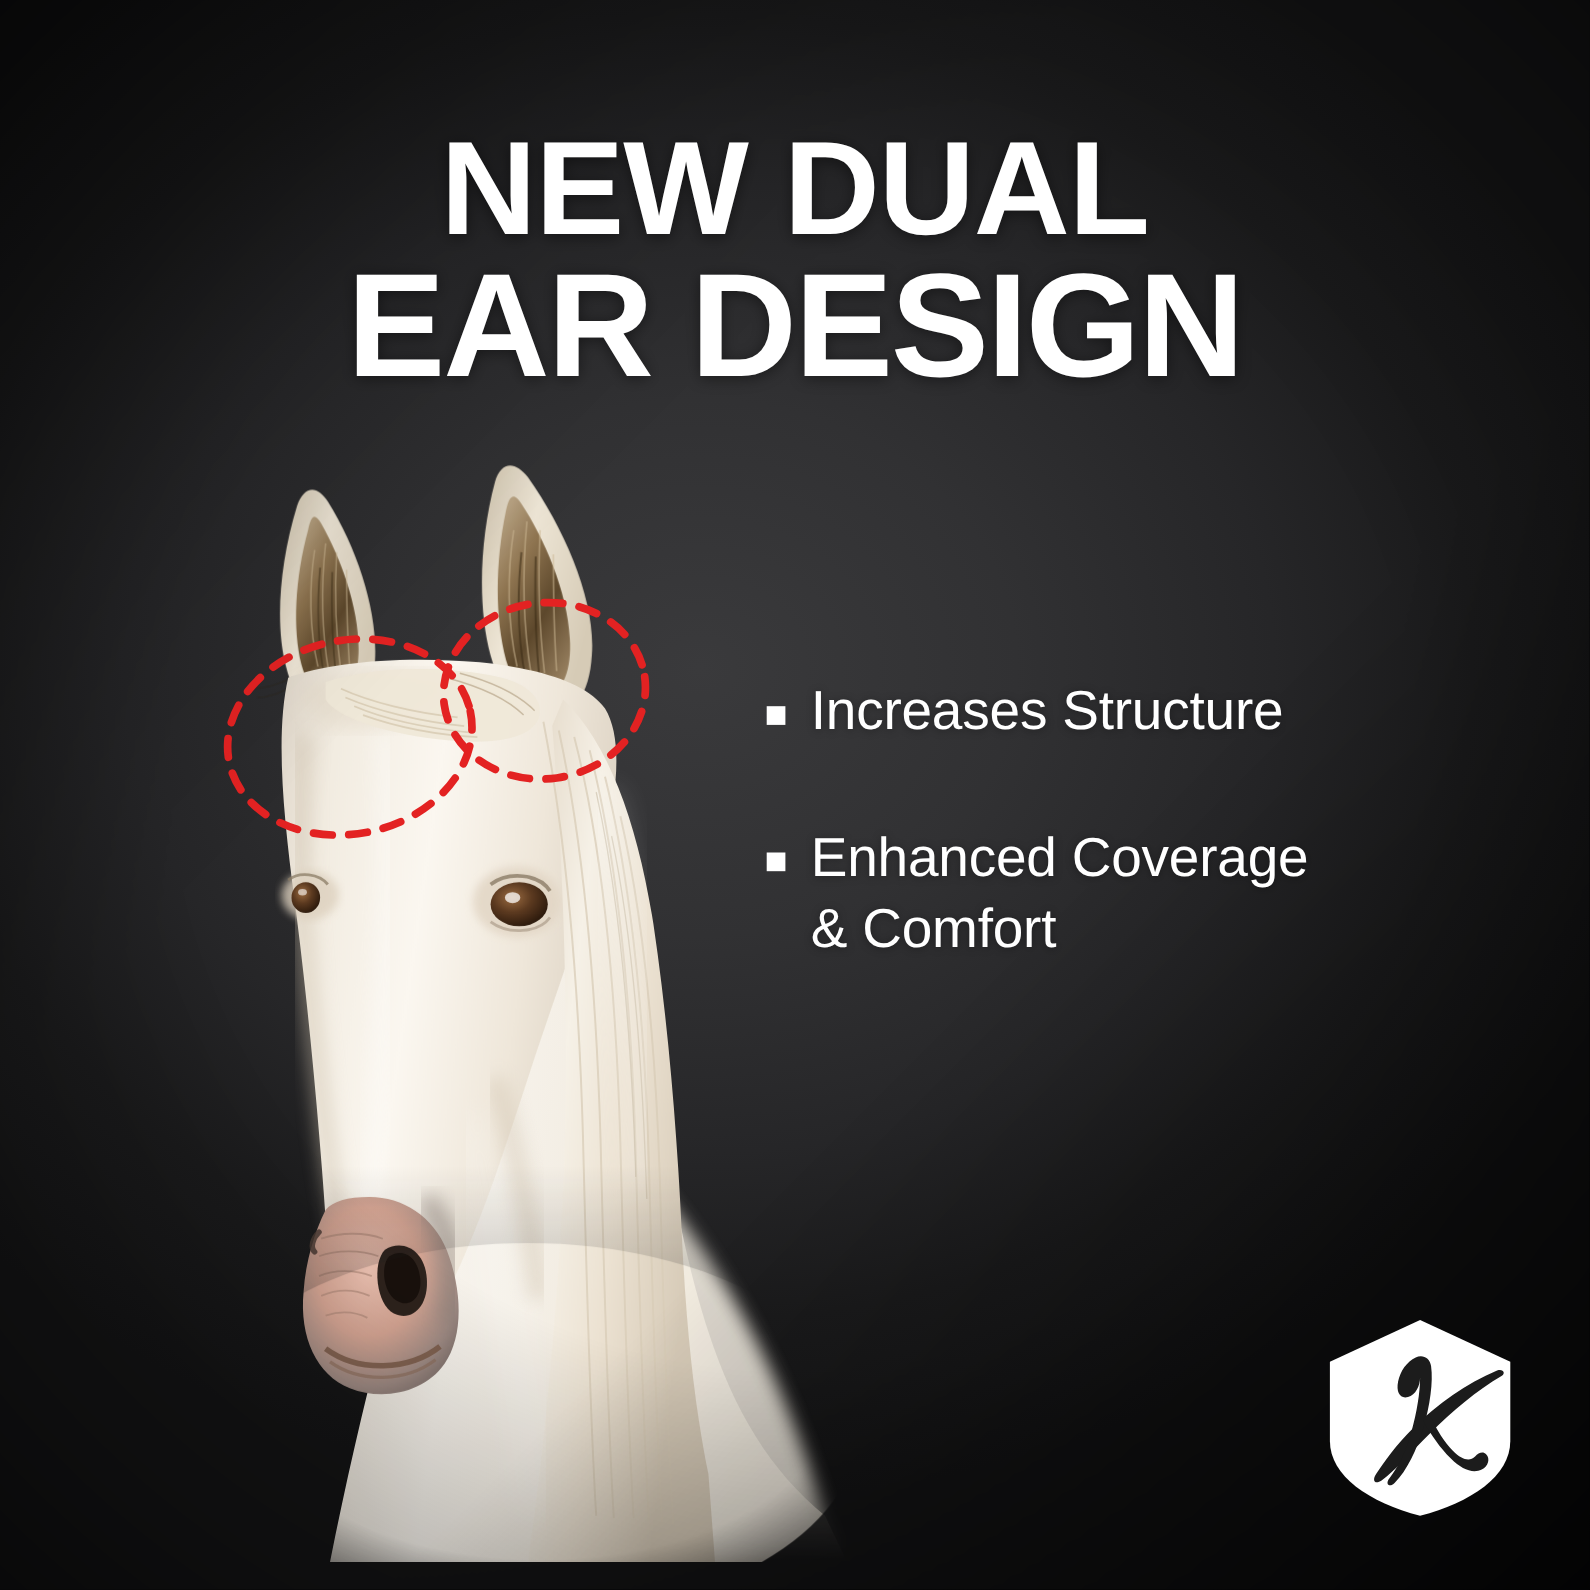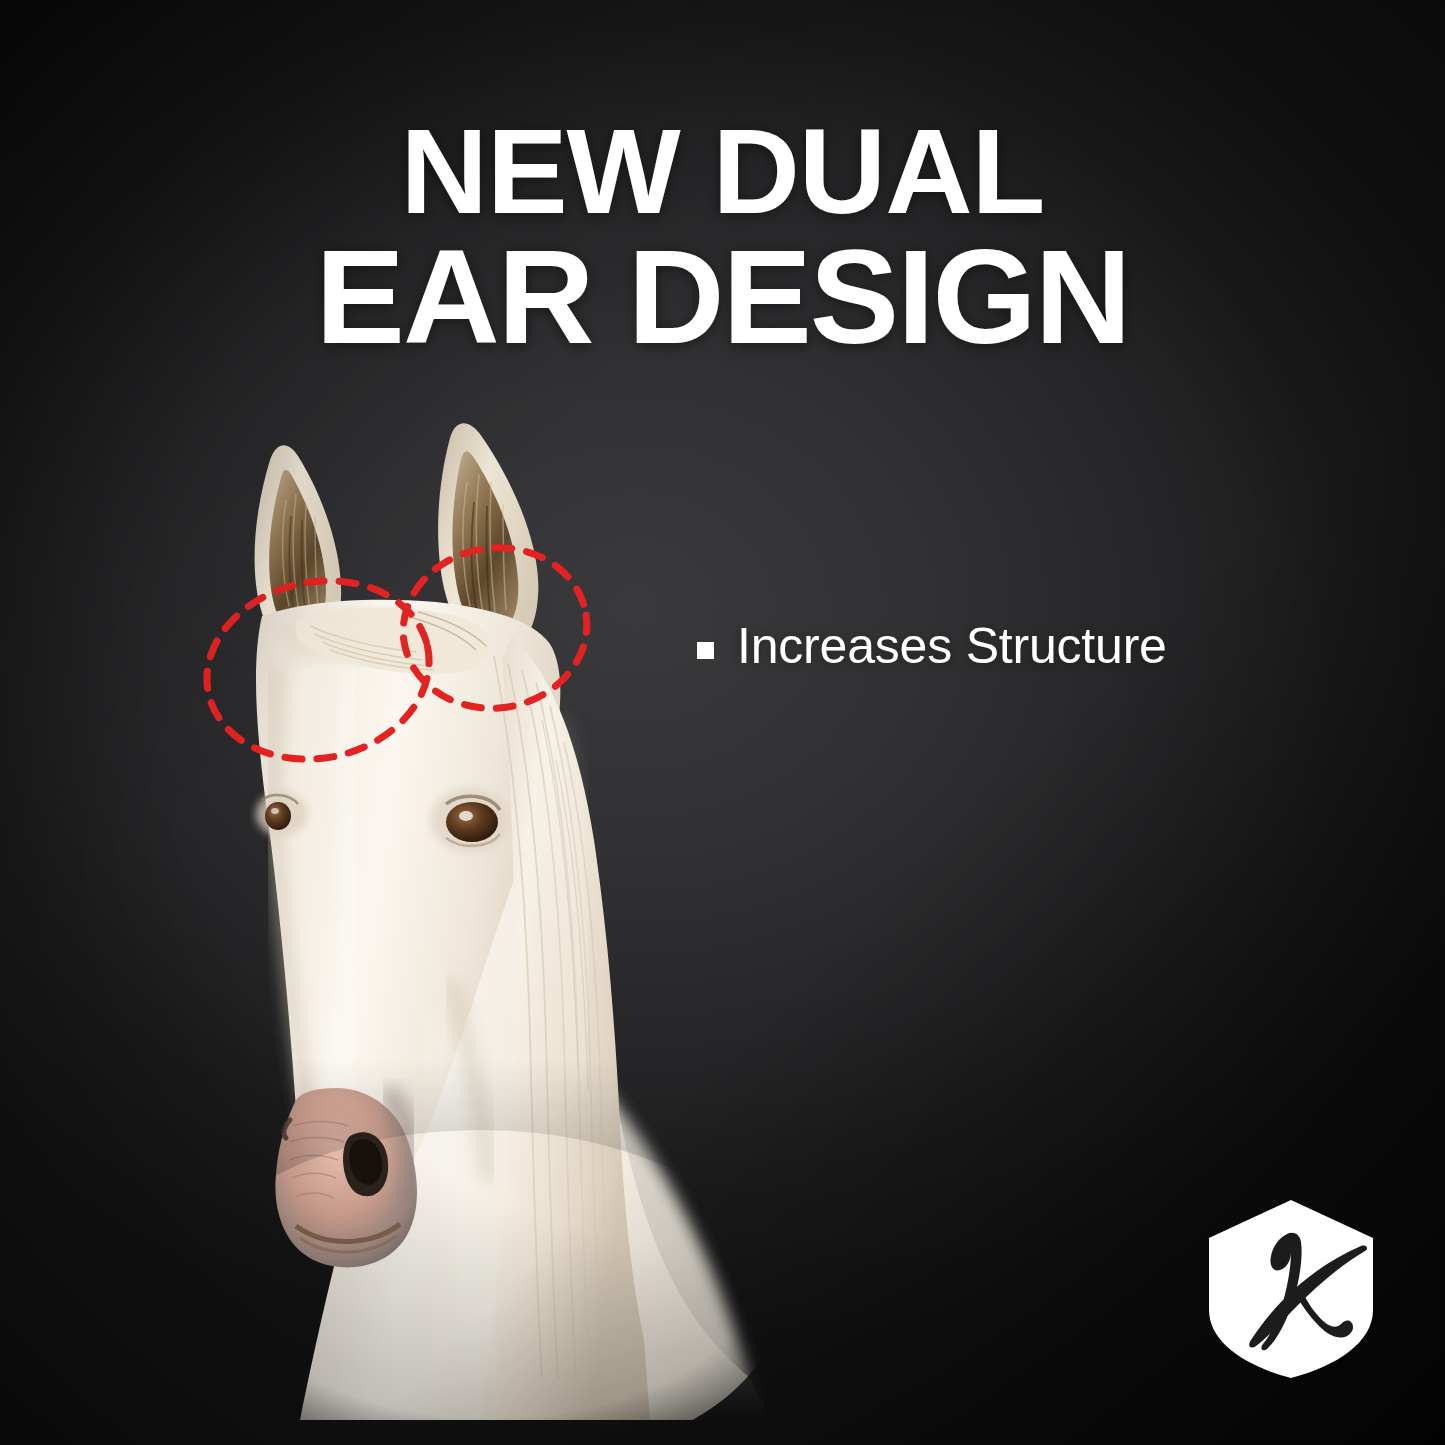--- a/index.html
+++ b/index.html
@@ -353,20 +353,27 @@
     <span class="hl-line l2">EAR DESIGN</span>
   </h1>
 
   <ul id="bullets" style="list-style:none;">
     <li class="bullet-row">
       <span class="bullet-marker"></span>
       <span class="bullet-text">
         <span>Increases Structure</span><br>
       </span>
     </li>
+    <li class="bullet-row">
+      <span class="bullet-marker"></span>
+      <span class="bullet-text">
+        <span>Enhanced Coverage</span><br>
+        <span>&amp; Comfort</span>
+      </span>
+    </li>
   </ul>
 
   <div id="logo">
     <svg viewBox="0 0 176 182" xmlns="http://www.w3.org/2000/svg">
 
       <path d="M88 2 L170 40 L170 112 C170 144, 134 168, 88 180 C 42 168, 6 144, 6 112 L6 40 Z" fill="#ffffff"></path>
 
       <g fill="#1c1c1c">
 
         <path d="M158 48 C 130 60, 104 78, 82 100 C 66 116, 56 130, 48 142

